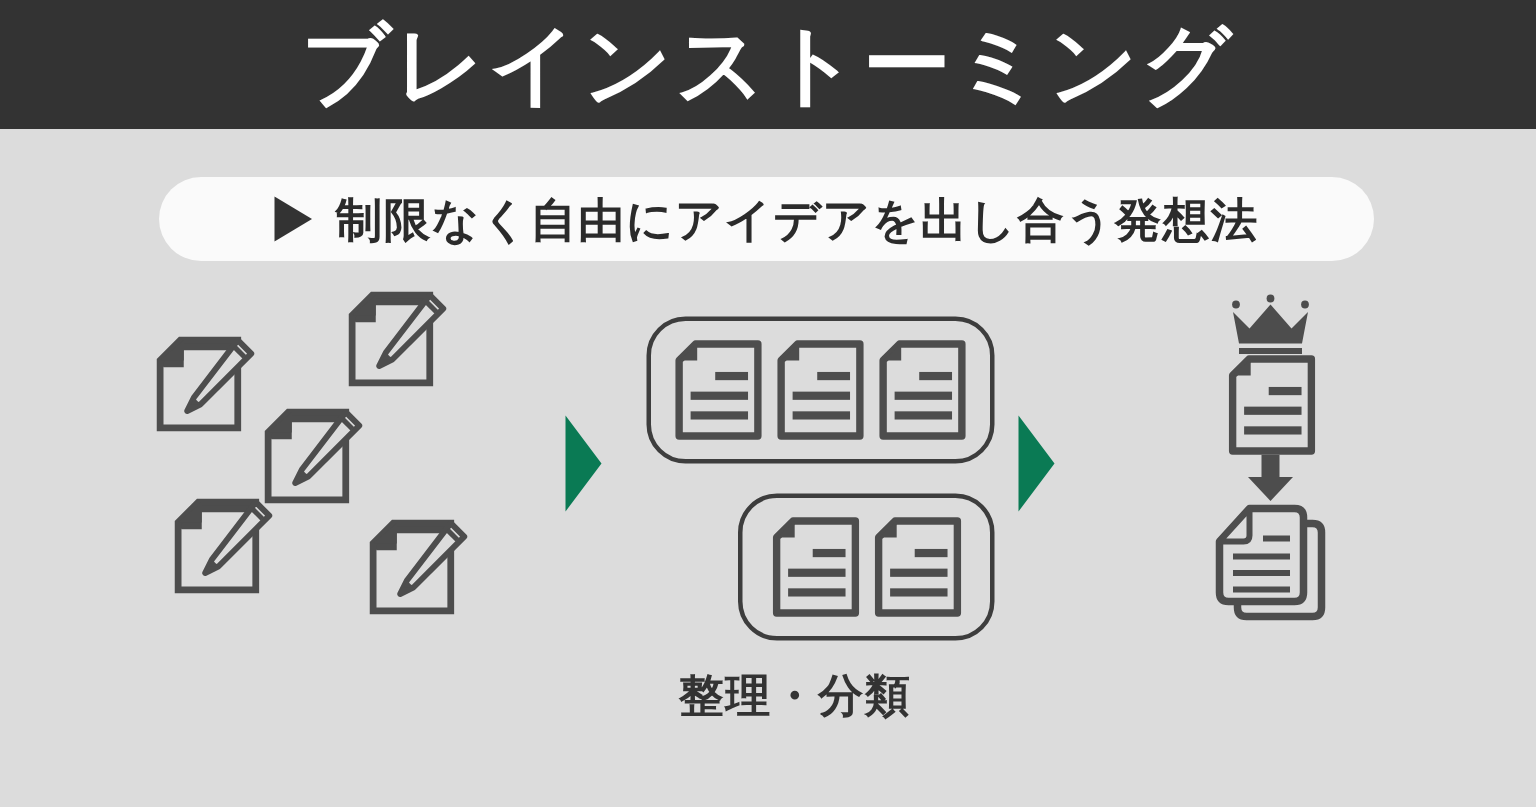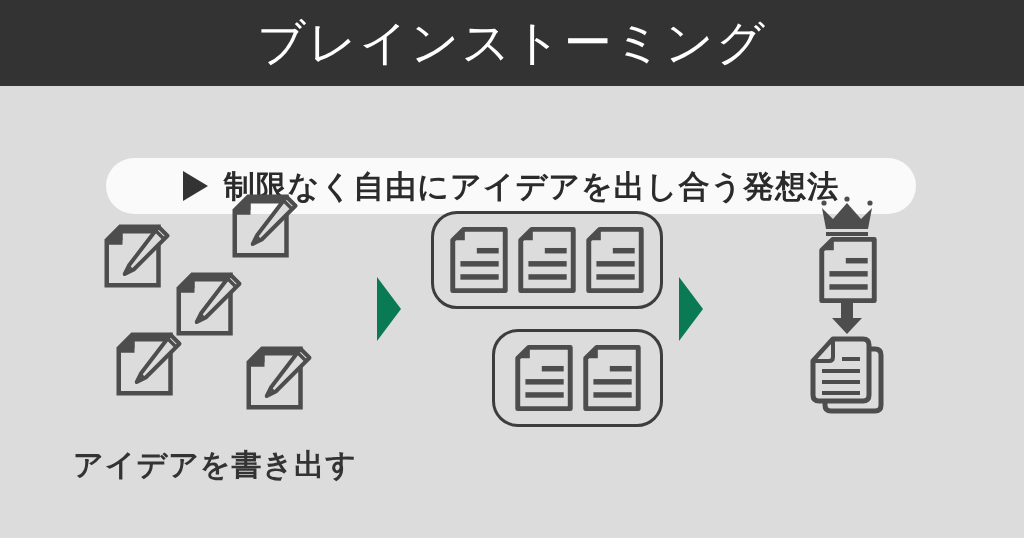--- a/index.html
+++ b/index.html
@@ -27,41 +27,40 @@
     top: 0;
     width: 1024px;
     height: 86px;
     background: #333333;
     display: flex;
     align-items: center;
     justify-content: center;
   }
   .header-title {
     color: #ffffff;
-    font-size: 48px;
-    font-weight: normal;
+    font-size: 59px;
+    font-weight: bold;
     letter-spacing: 2px;
     line-height: 1;
     white-space: nowrap;
   }
 
   
   .subtitle-pill {
     position: absolute;
     left: 106px;
     top: 118px;
     width: 810px;
     height: 56px;
     background: #fafafa;
     border-radius: 28px;
     display: flex;
     align-items: center;
     justify-content: center;
     gap: 16px;
-    margin-top: 40px;
   }
   .play-triangle {
     width: 0;
     height: 0;
     border-top: 15px solid transparent;
     border-bottom: 15px solid transparent;
     border-left: 25px solid #333333;
     flex: 0 0 auto;
   }
   .subtitle-text {
@@ -318,15 +317,15 @@
         <path d="M28 4 L58 4 Q64 4 64 10 L64 60 Q64 66 58 66 L14 66 Q8 66 8 60 L8 26 Z" fill="#dcdcdc" stroke="#4d4d4d" stroke-width="5" stroke-linejoin="round"></path>
         <path d="M8 26 L24 26 Q28 26 28 22 L28 4 Z" fill="#dcdcdc" stroke="#4d4d4d" stroke-width="4" stroke-linejoin="round"></path>
         <rect x="37" y="22" width="18" height="4" fill="#4d4d4d"></rect>
         <rect x="17" y="34" width="38" height="4" fill="#4d4d4d"></rect>
         <rect x="17" y="45" width="38" height="4" fill="#4d4d4d"></rect>
         <rect x="17" y="56" width="38" height="4" fill="#4d4d4d"></rect>
       </svg>
     </div>
   </div>
 
-  <div class="stage-label label-1">アイデアを書き出す</div>
+  <div class="stage-label label-2">整理・分類</div>
 
 </div>
 
 </body></html>

